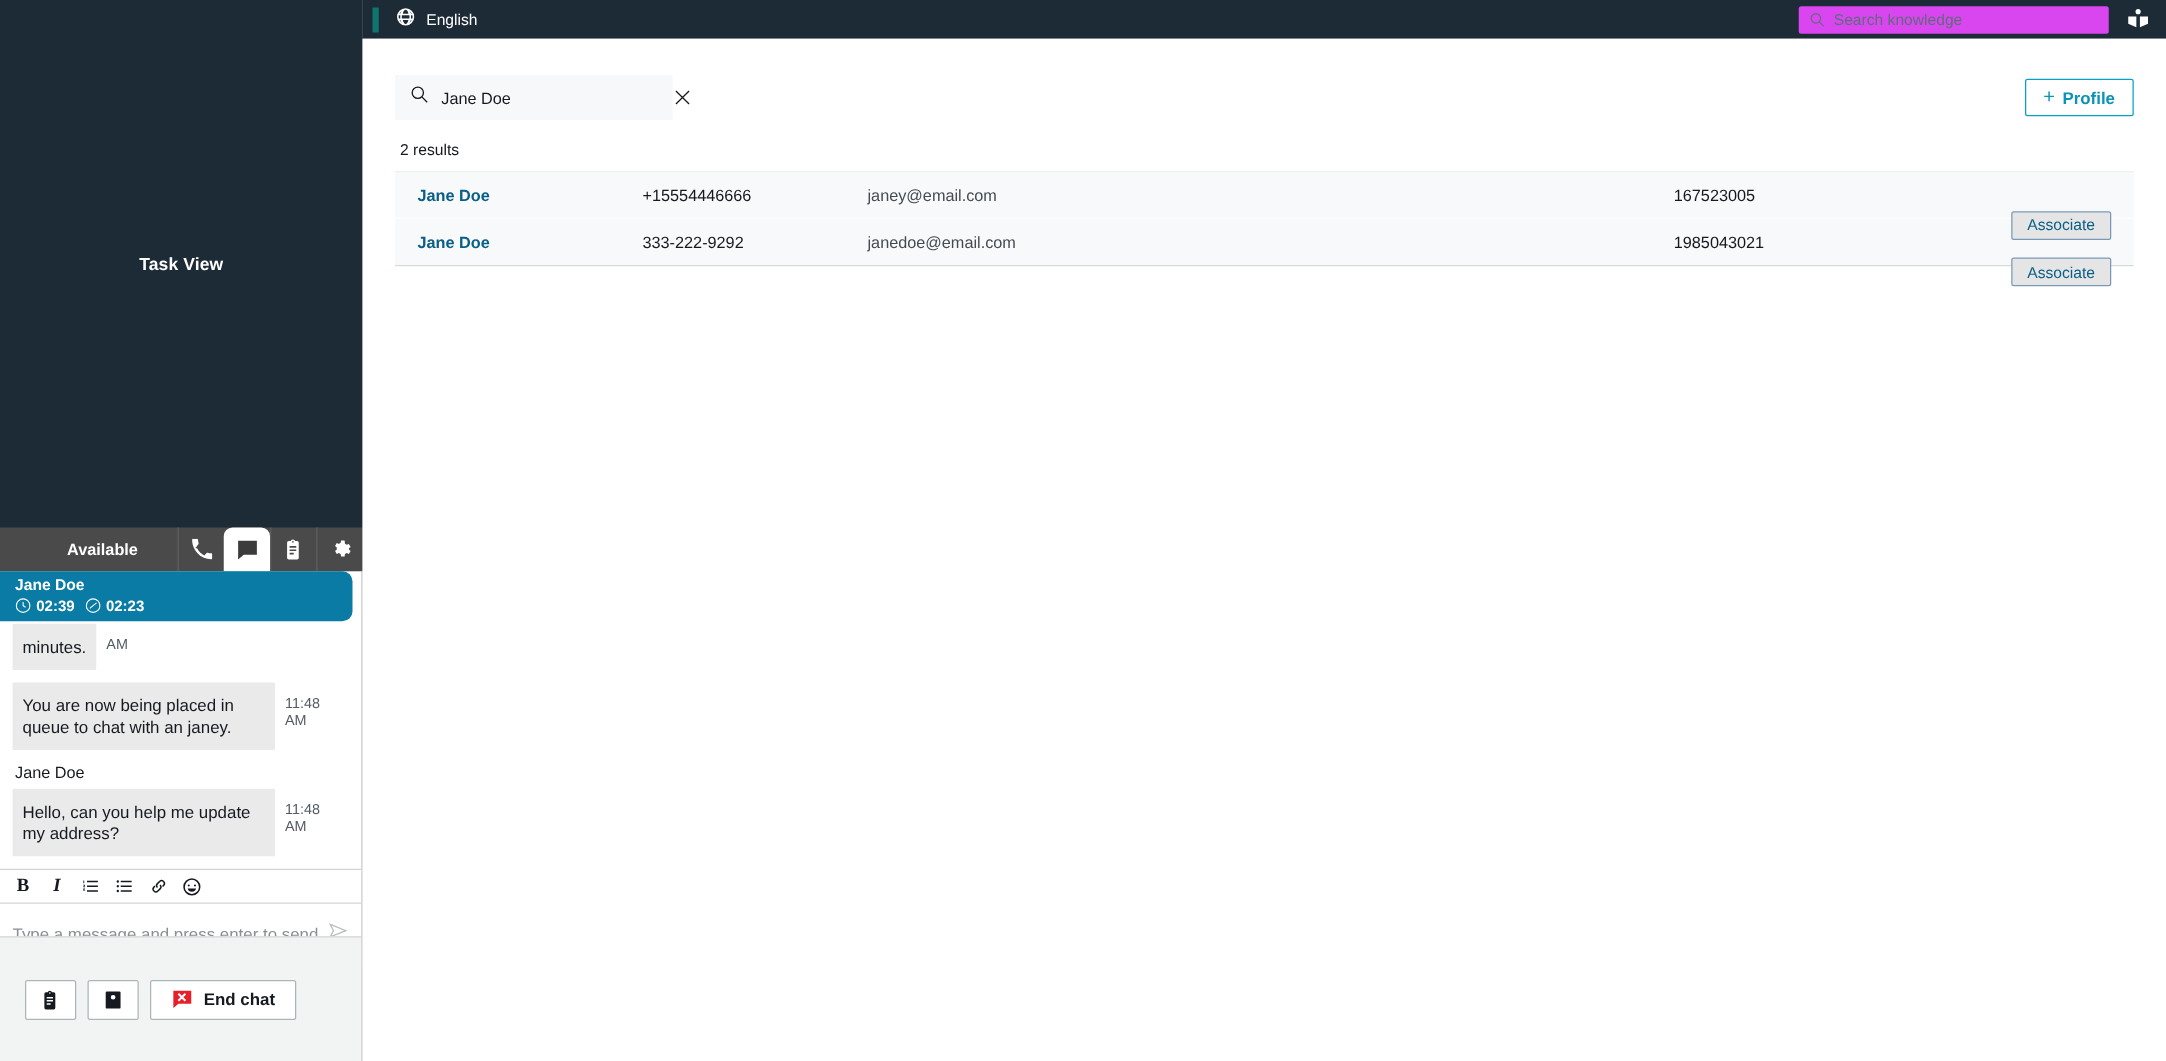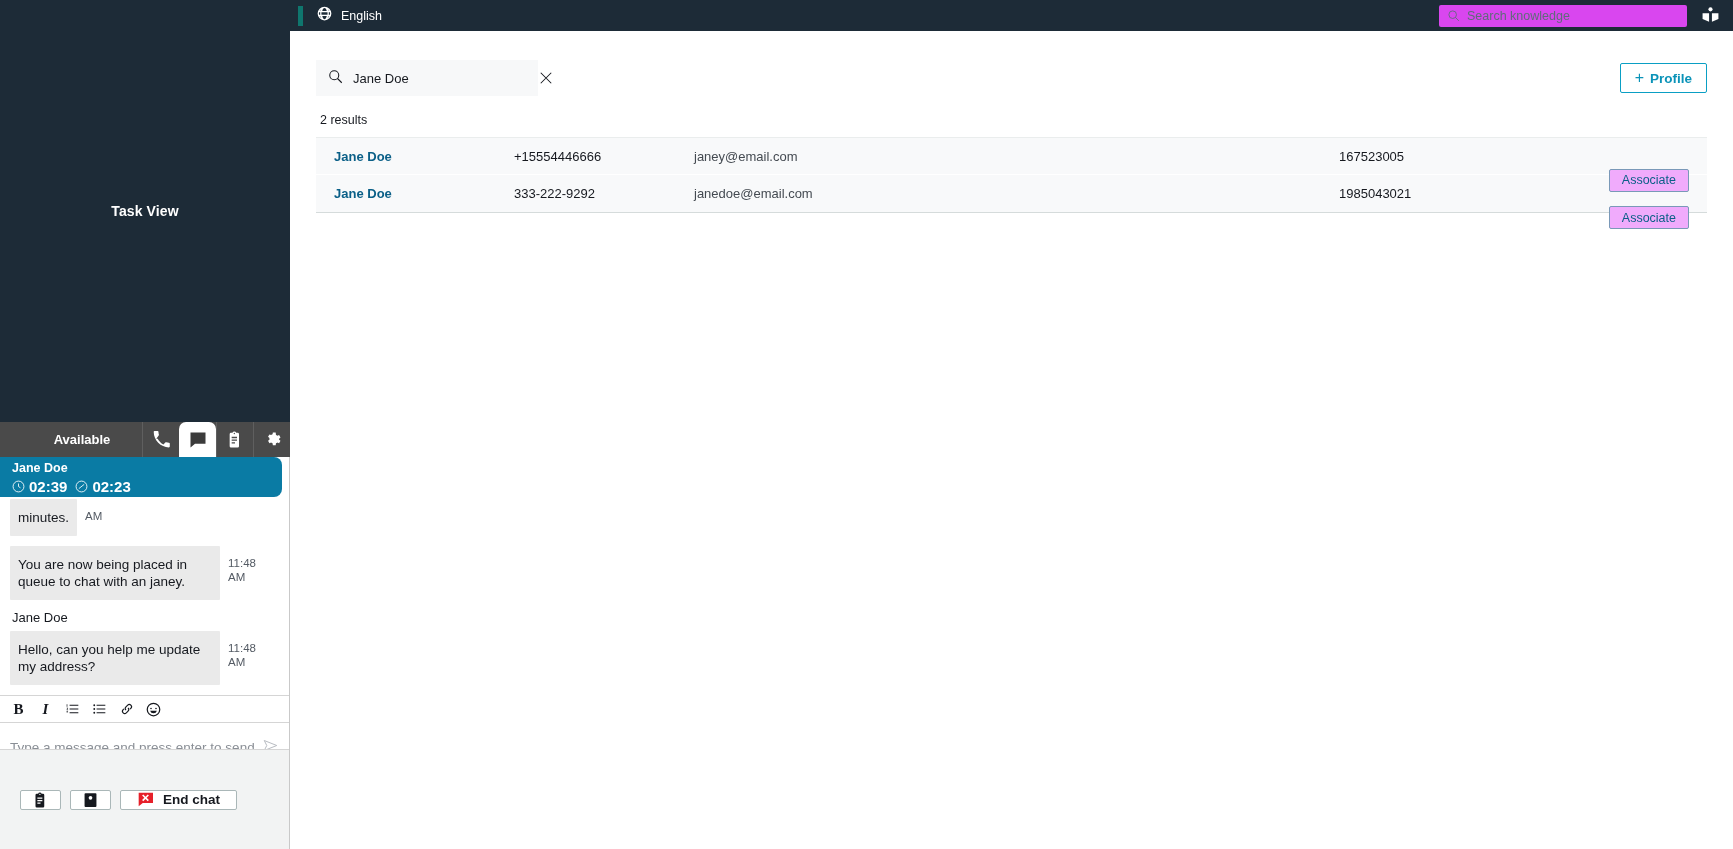--- a/index.html
+++ b/index.html
@@ -100,23 +100,23 @@
     line-height: 15px;
   }
   .contact-timers {
     display: flex;
     align-items: center;
     gap: 8px;
     margin-top: 2px;
   }
   .timer {
     display: flex;
-    align-items: center;
+    align-items: flex-start;
     gap: 4px;
-    font-size: 15px;
+    font-size: 12px;
     font-weight: 700;
   }
   .timer svg { fill: none; stroke: #ffffff; stroke-width: 1.6; }
 
   
   .chat-panel {
     position: absolute;
     left: 0; top: 457px;
     width: 290px;
     height: 392px;
@@ -220,21 +220,21 @@
     border-top: 1px solid #d5d5d5;
     display: flex;
     align-items: center;
     gap: 9px;
     padding: 0 20px;
   }
   .act-btn {
     background: #ffffff;
     border: 1px solid #aab7b8;
     border-radius: 2px;
-    height: 20px;
+    height: 32px;
     display: flex;
     align-items: center;
     justify-content: center;
     cursor: pointer;
   }
   .act-btn.square { width: 41px; }
   .act-btn.end { padding: 0 16px; gap: 9px; }
   .act-btn svg { fill: #16191f; }
   .end-label {
     font-size: 13.5px;
@@ -391,21 +391,21 @@
     color: #16191f;
     font-size: 13px;
   }
   .cell-action {
     width: 120px;
     display: flex;
     justify-content: flex-end;
   }
   .associate-btn {
     border: 1px solid #7a99b8;
-    background: #f0abfc;
+    background: #e5e5e5;
     border-radius: 2px;
     height: 23px;
     padding: 0 12px;
     color: #0a5f87;
     font-size: 12.5px;
     font-family: "Liberation Sans", sans-serif;
     cursor: pointer;
     margin-top: 48px;
   }
 </style>

